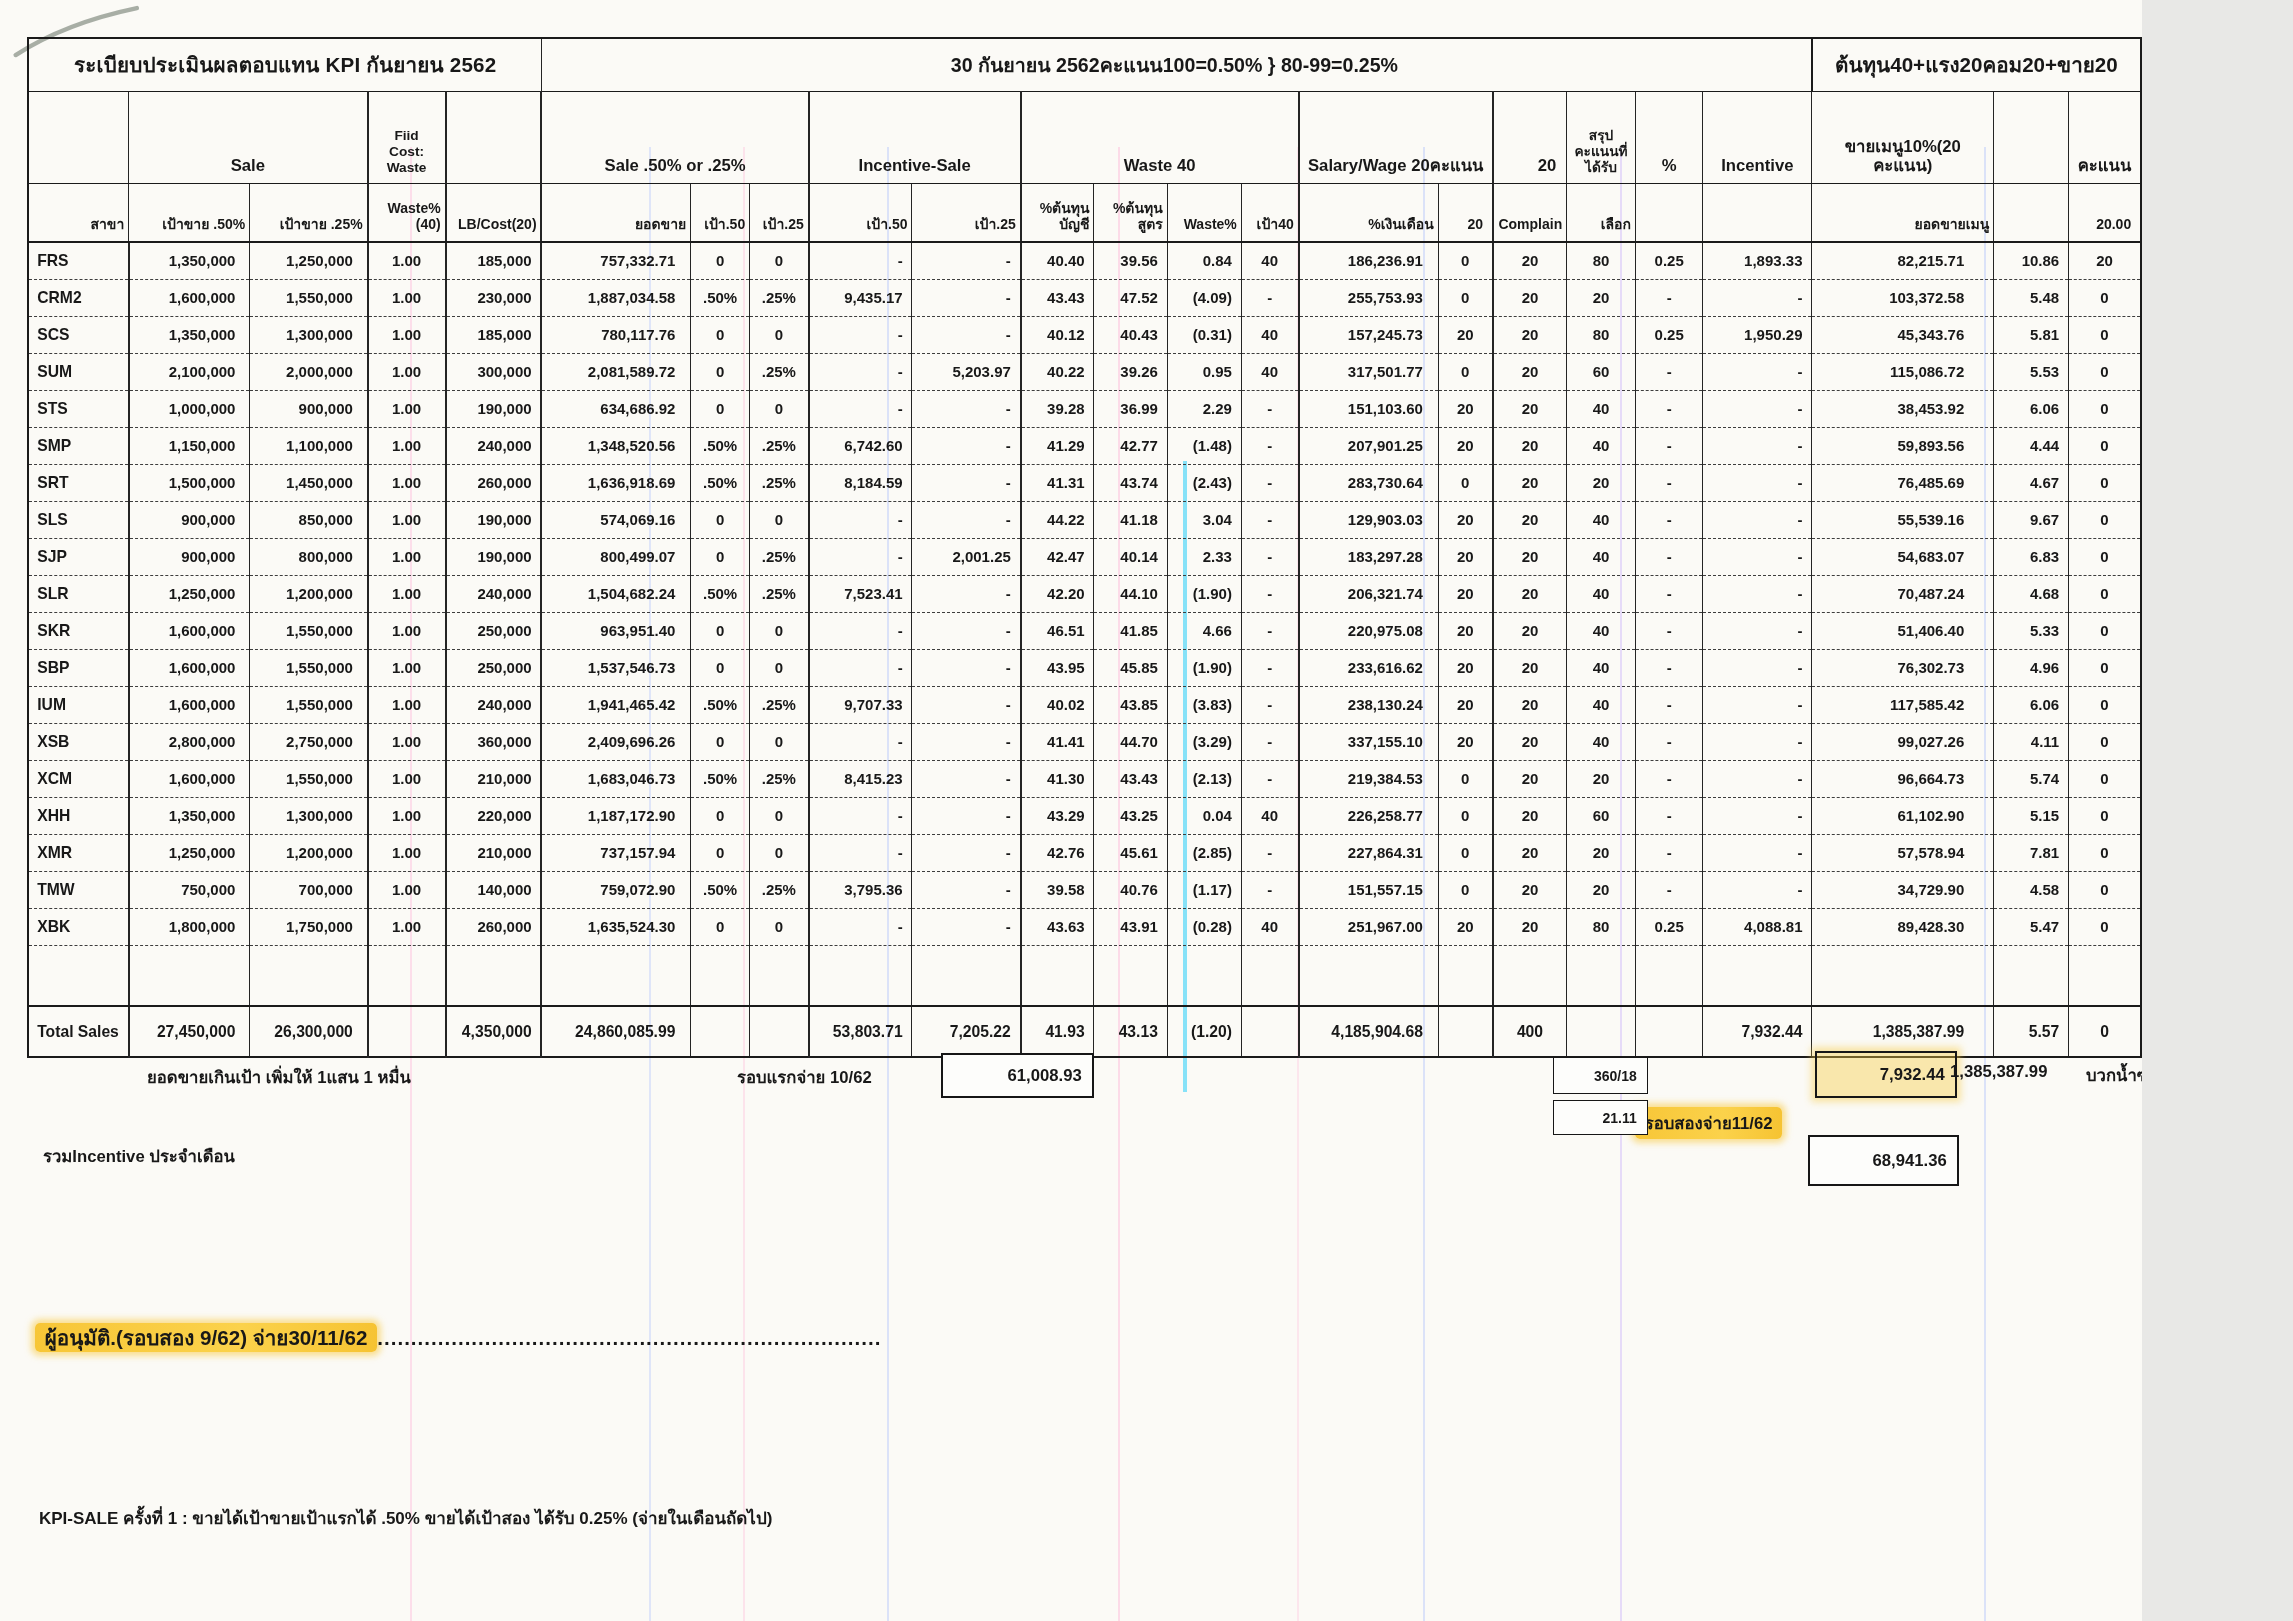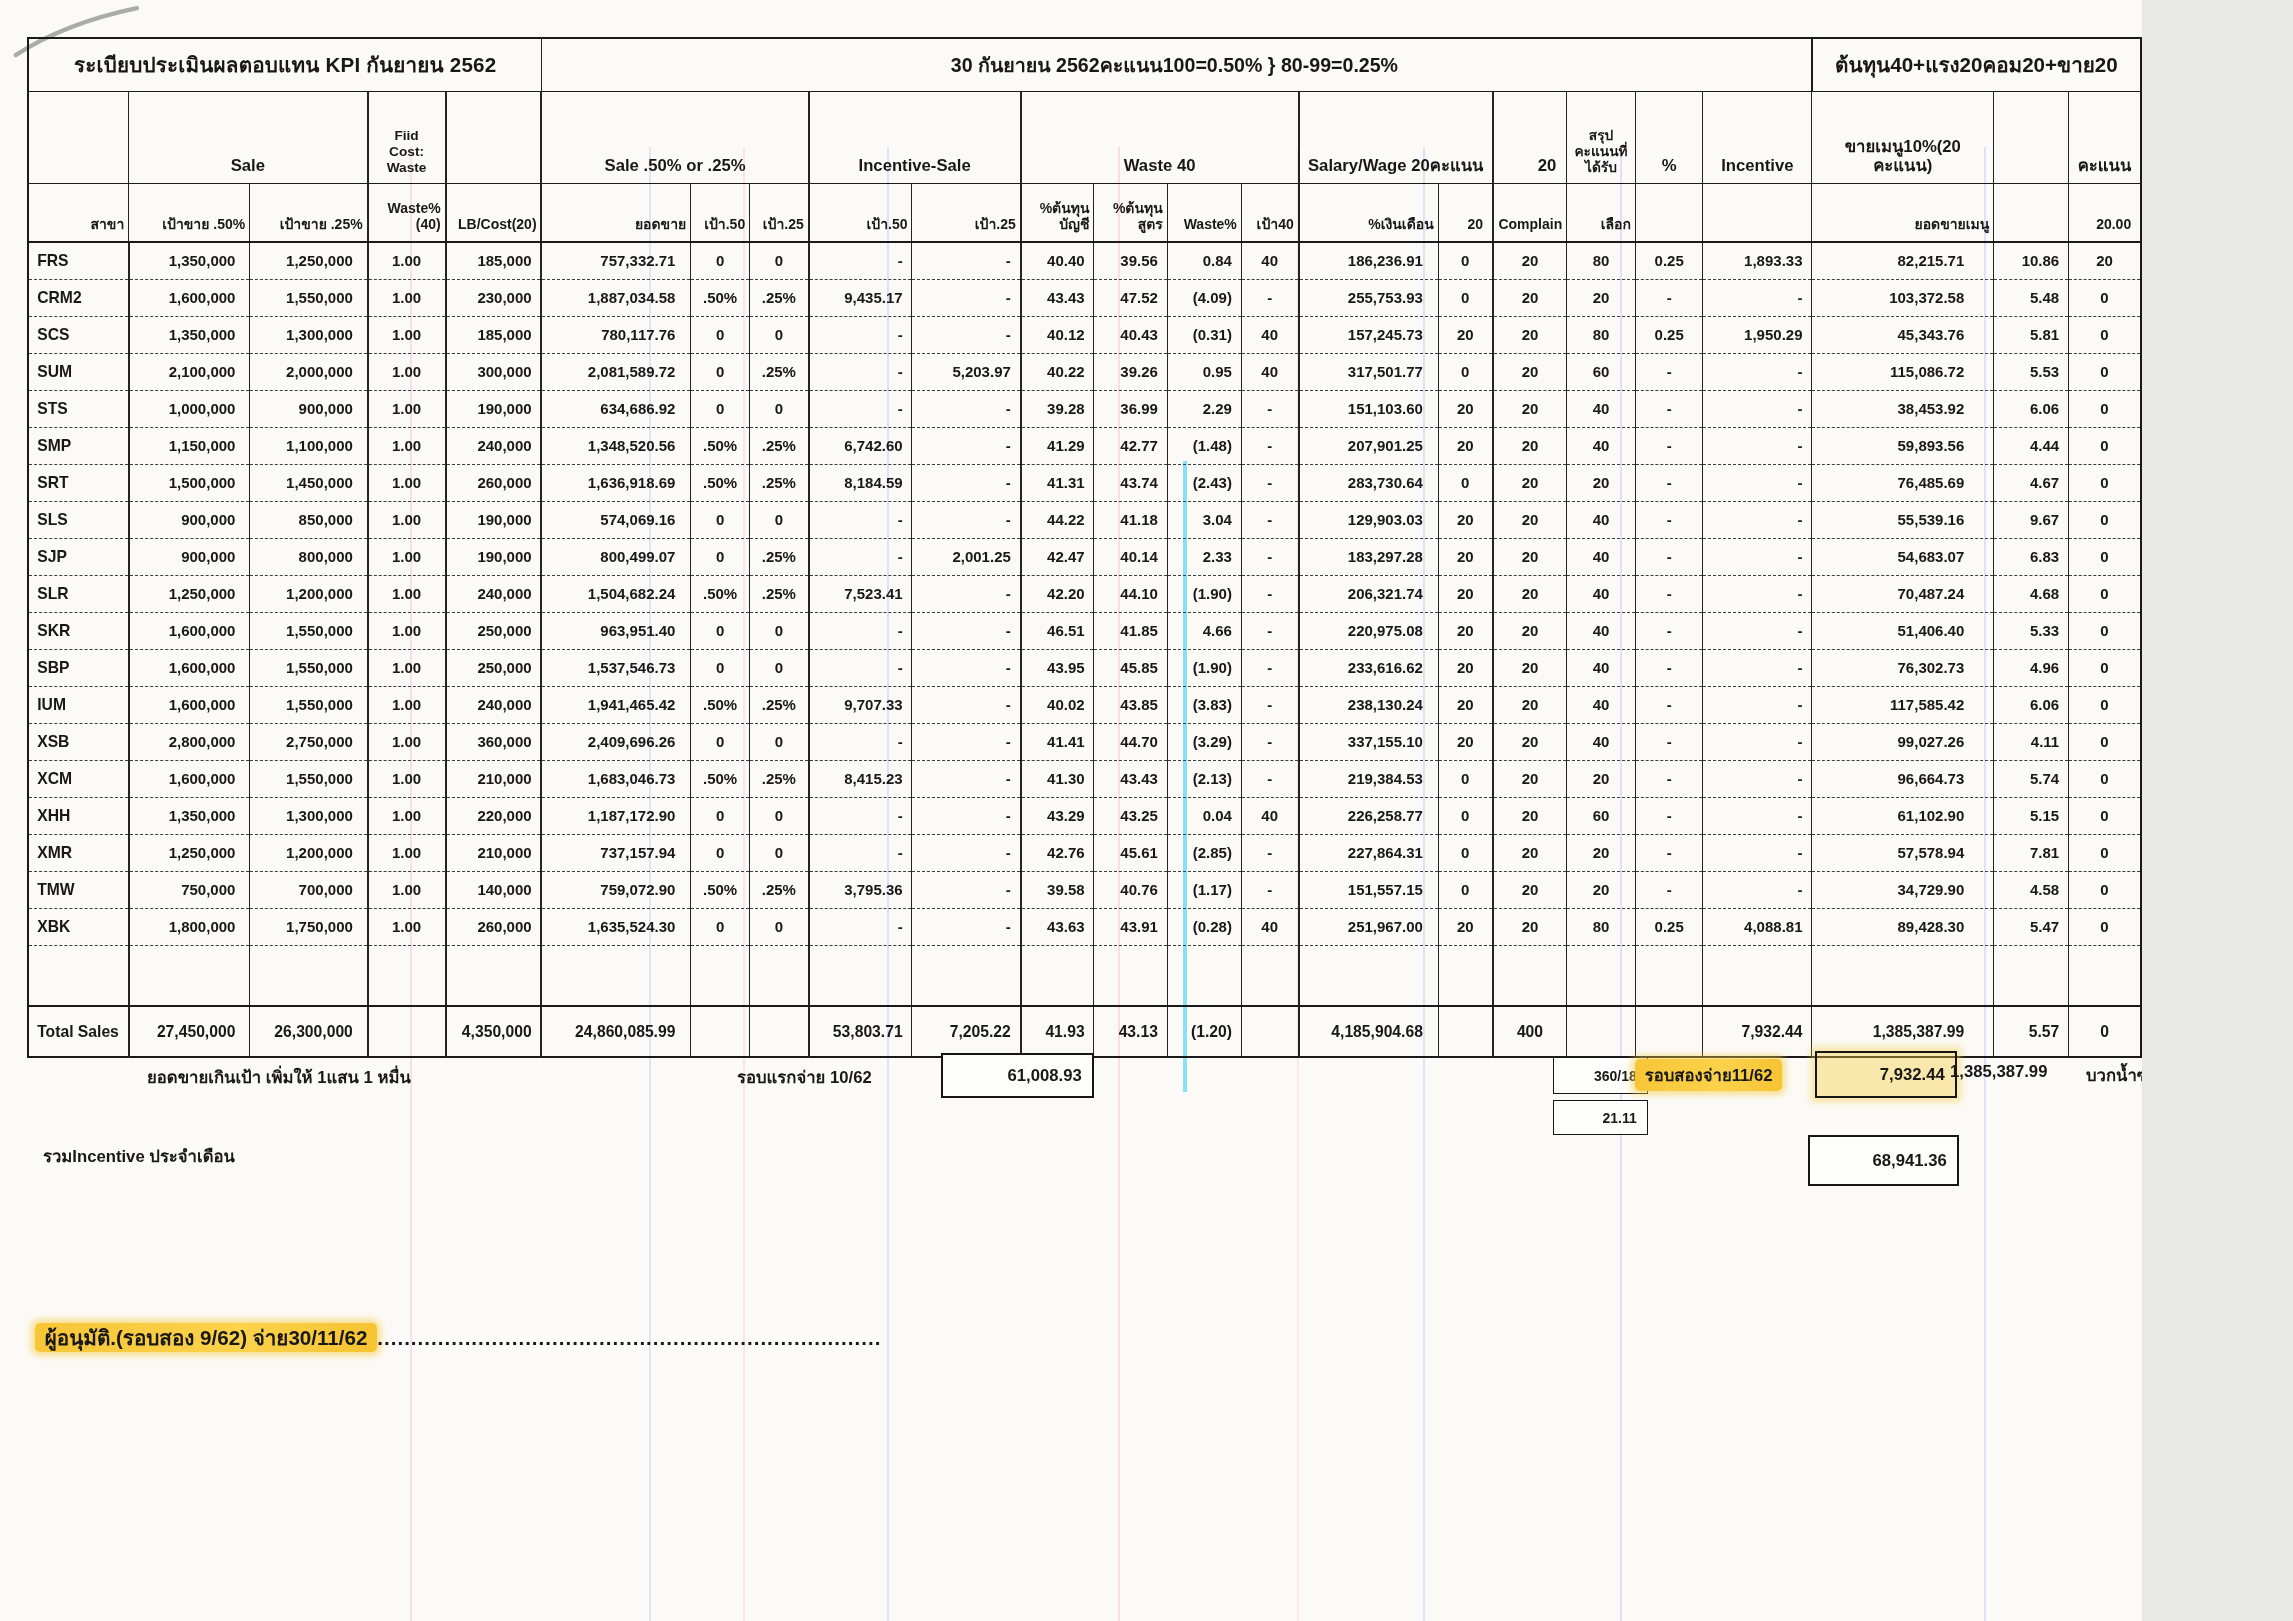--- a/index.html
+++ b/index.html
@@ -33,21 +33,21 @@
   td.c5,td.c14{padding-right:14.7px;}
   td.c20{padding-right:29px;}
   tr.empty-row td{height:61px;border-bottom:2.2px solid #1a1a1a;}
   tr.total-row td{height:51px;font-weight:bold;font-size:15.7px;border-bottom:none;}
   
   .note{position:absolute;font-weight:bold;font-size:16.7px;white-space:nowrap;}
   .box{position:absolute;border:2.5px solid #161616;display:flex;align-items:center;
        justify-content:flex-end;padding:0 9.8px;font-weight:bold;font-size:16.7px;background:#fdfdfb;}
   .box.thin{border-width:1.6px;font-size:14px;}
   .hl{background:linear-gradient(93deg,#f7c637,#fbd24b 60%,#f6c332);
-      box-shadow:0 0 6.9px 3.9px rgba(247,201,62,.55);border-radius:4.9px;padding:2.9px 9.8px;}
+      box-shadow:0 0 6.9px 3.9px rgba(247,201,62,.55);border-radius:4.9px;padding:2.9px 9.8px;margin-top:48px;}
   .dots{font-weight:bold;letter-spacing:1px;}
   .rule-underline{border-bottom:2.7px solid #141414;padding:0 69px 7.8px 2px;font-size:17.6px;}
   
   .scanline{position:absolute;top:147px;bottom:0;width:2px;pointer-events:none;}
   .penmark{position:absolute;left:0;top:0;pointer-events:none;}
 </style>
 </head>
 <body>
 
 <div class="page">
@@ -697,15 +697,16 @@
   <div class="box thin" style="left:1553px;top:1100px;width:73px;height:33px;">21.11</div>
   <div class="box" style="left:1808px;top:1135px;width:127px;height:47px;">68,941.36</div>
 
   <div class="note" style="left:43px;top:1143px;">รวมIncentive ประจำเดือน</div>
 
   <div class="note" style="left:35px;top:1321px;font-size:20.6px;">
     <span class="hl">ผู้อนุมัติ.(รอบสอง 9/62) จ่าย30/11/62</span><span class="dots">...........................................................................</span>
   </div>
 
 
+  <div class="note" style="left:39px;top:1504px;font-size:17px;">KPI-SALE   ครั้งที่ 1 : ขายได้เป้าขายเป้าแรกได้ .50%  ขายได้เป้าสอง ได้รับ 0.25% (จ่ายในเดือนถัดไป)</div>
 
 </div>
 
 
 </body></html>

